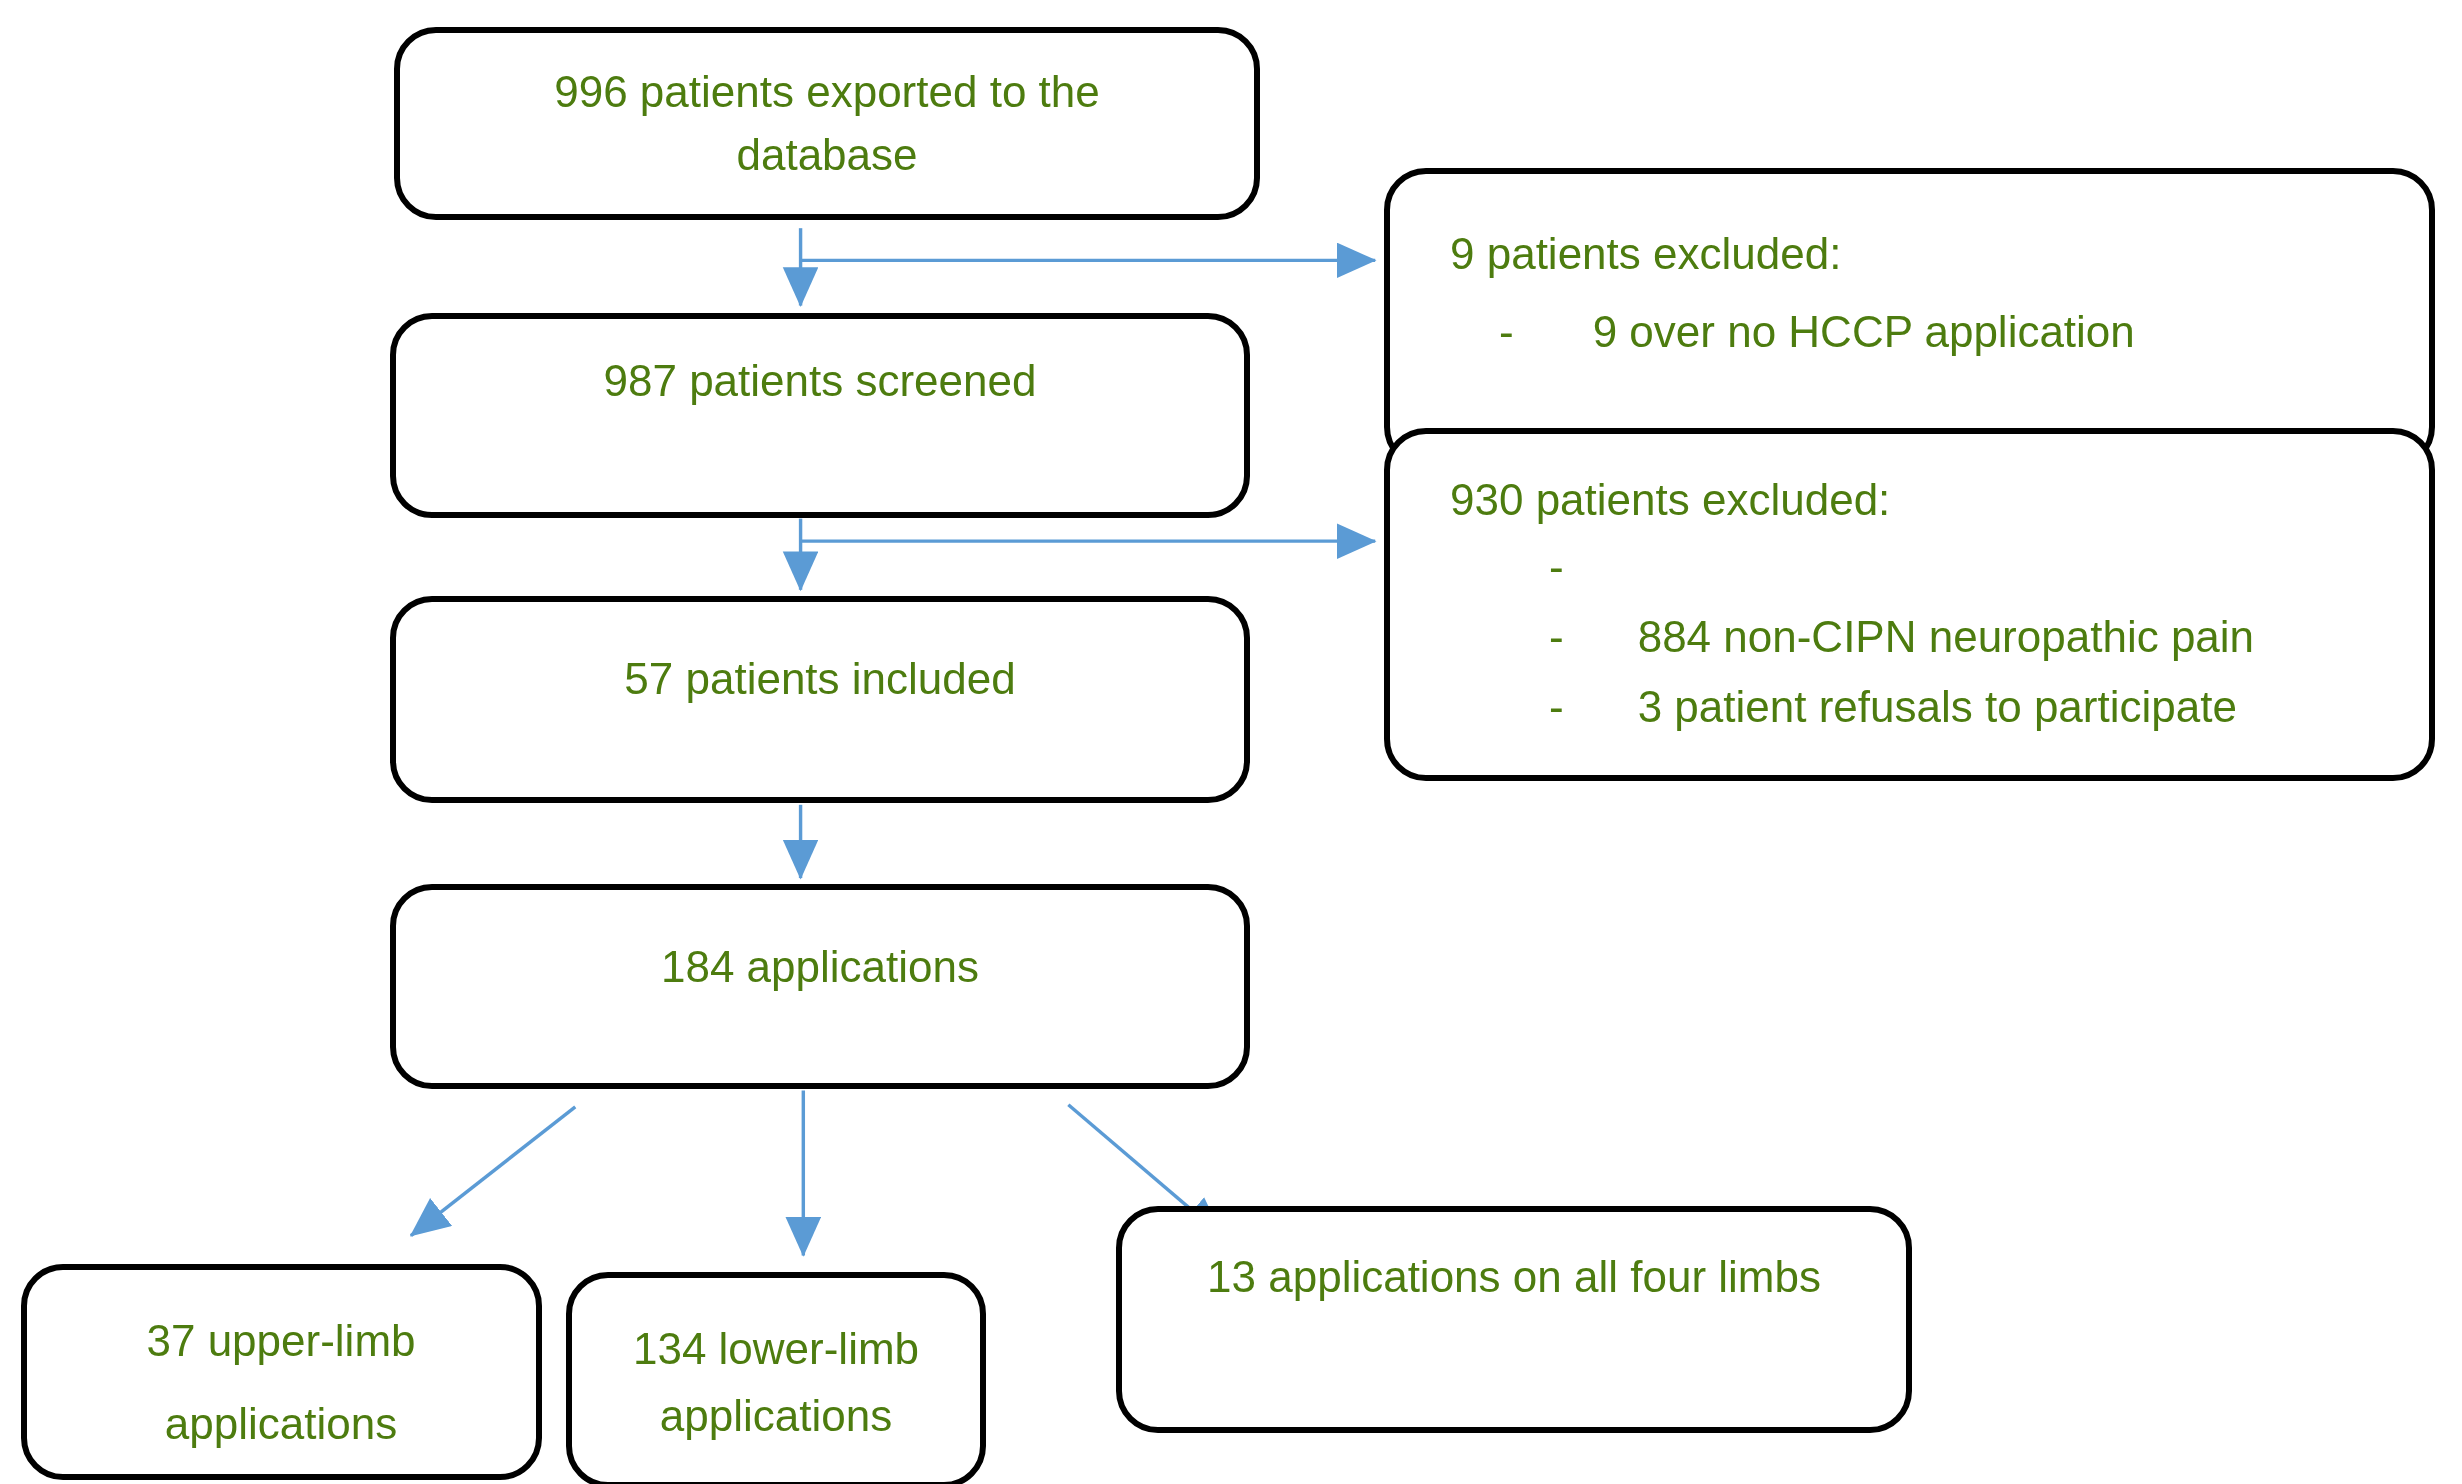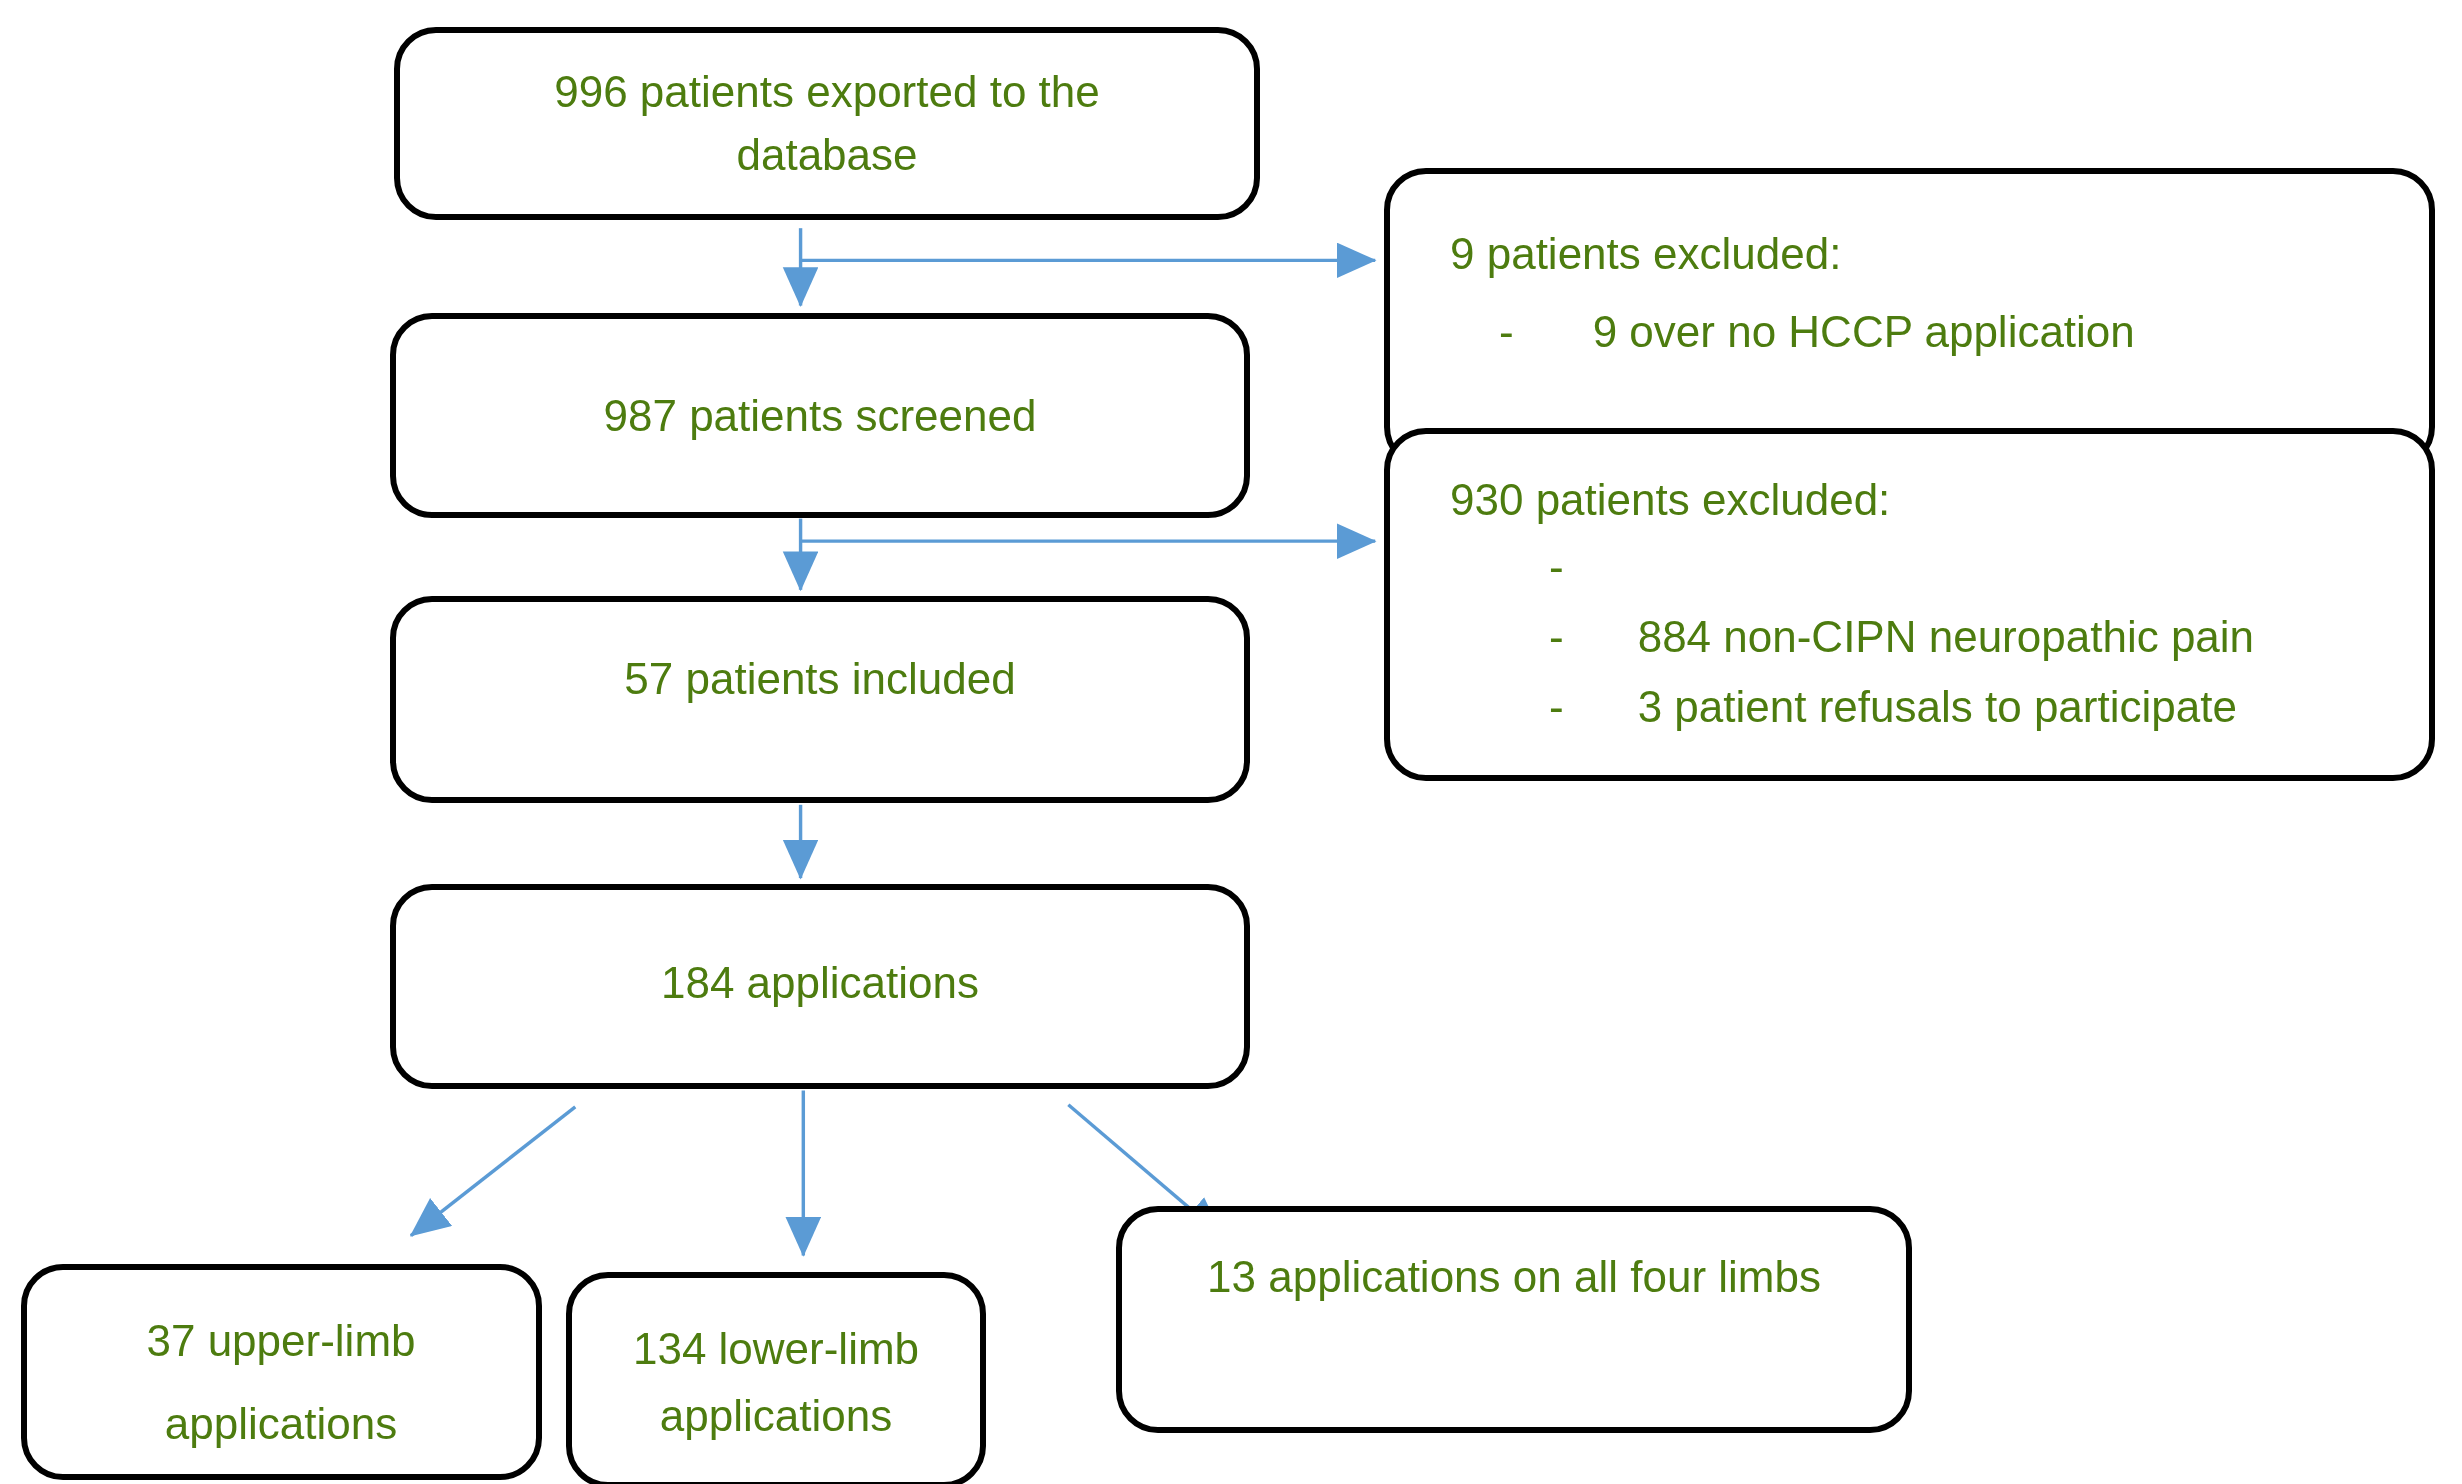--- a/index.html
+++ b/index.html
@@ -37,23 +37,23 @@
     flex-direction: column;
     align-items: center;
   }
   .node .line { display: block; }
   
   .n-exported {
     left: 394px; top: 27px; width: 866px; height: 193px;
     justify-content: center; text-align: center; line-height: 1.42;
   }
   
-  .n-screened     { left: 390px; top: 313px;  width: 860px; height: 205px; padding-top: 72px; }
+  .n-screened     { left: 390px; top: 313px;  width: 860px; height: 205px; padding-top: 37px; }
   .n-included     { left: 390px; top: 596px;  width: 860px; height: 207px; padding-top: 52px; }
-  .n-applications { left: 390px; top: 884px; width: 860px; height: 205px; padding-top: 68px; }
+  .n-applications { left: 390px; top: 884px; width: 860px; height: 205px; padding-top: 52px; }
   
   .n-upper { left: 20.5px;  top: 1264px; width: 521px;  height: 216px; padding-top: 38px; text-align: center; line-height: 1.52; gap: 16px; }
   .n-lower { left: 566px; top: 1272px; width: 420px;  height: 216px; padding-top: 38px; text-align: center; line-height: 1.52; }
   .n-four  { left: 1116px; top: 1206px; width: 796px; height: 227px; padding-top: 40px; white-space: nowrap; }
   
   .excl {
     align-items: stretch;
     text-align: left;
   }
   .n-excl1 { left: 1384px; top: 168px; width: 1051px; height: 301px; padding: 58px 27px 0 60px; }

